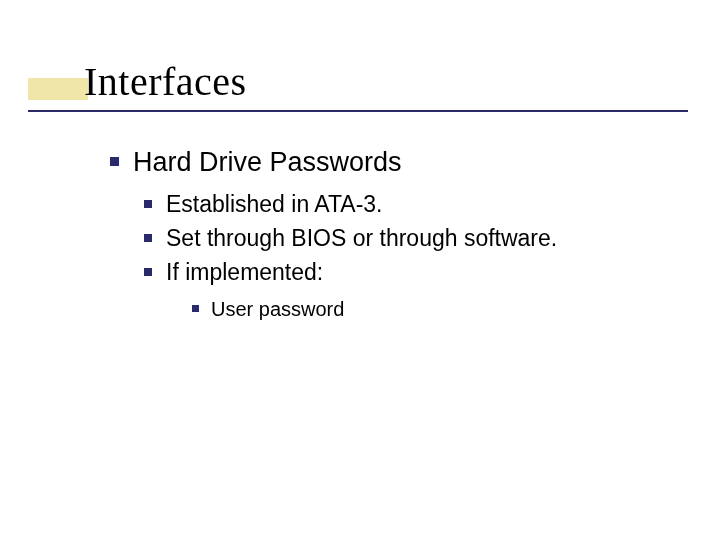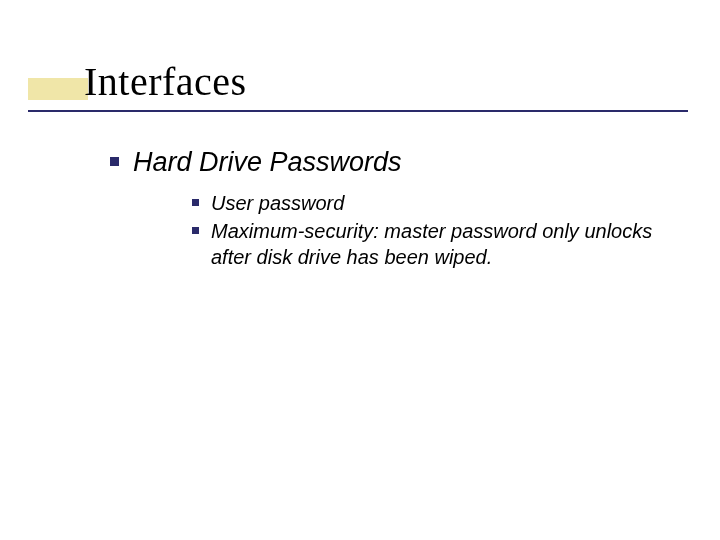--- a/index.html
+++ b/index.html
@@ -47,21 +47,20 @@
     height: 2px;
     background: #2a2a6a;
   }
   .content {
     position: absolute;
     left: 110px;
     top: 145px;
     width: 580px;
     font-size: 20px;
     line-height: 1.3;
-    font-style: italic;
   }
   .bullet-row {
     display: flex;
     align-items: flex-start;
     margin-bottom: 10px;
   }
   .level1 { margin-left: 0; font-size: 27px; }
   .level2 { margin-left: 34px; font-size: 23px; margin-bottom: 4px; }
   .level3 { margin-left: 82px; font-size: 20px; margin-bottom: 2px; }
   .sq {
@@ -88,26 +87,36 @@
     <div class="title-underline"></div>
   </div>
 
   <div class="content">
 
     <div class="bullet-row level1">
       <div class="sq sq1"></div>
       <div class="txt">Hard Drive Passwords</div>
     </div>
 
+    <div class="group2">
+      <div class="bullet-row level2">
+        <div class="sq sq2"></div>
+        <div class="txt">Established in ATA-3.</div>
+      </div>
+      <div class="bullet-row level2">
+        <div class="sq sq2"></div>
+        <div class="txt">Set through BIOS or through software.</div>
+      </div>
+      <div class="bullet-row level2">
+        <div class="sq sq2"></div>
+        <div class="txt">If implemented:</div>
+      </div>
+    </div>
 
     <div class="group3">
       <div class="bullet-row level3">
         <div class="sq sq3"></div>
         <div class="txt">User password</div>
-      </div>
-      <div class="bullet-row level3">
-        <div class="sq sq3"></div>
-        <div class="txt">Maximum-security: master password only unlocks after disk drive has been wiped.</div>
       </div>
     </div>
 
   </div>
 </div>
 
 </body></html>

